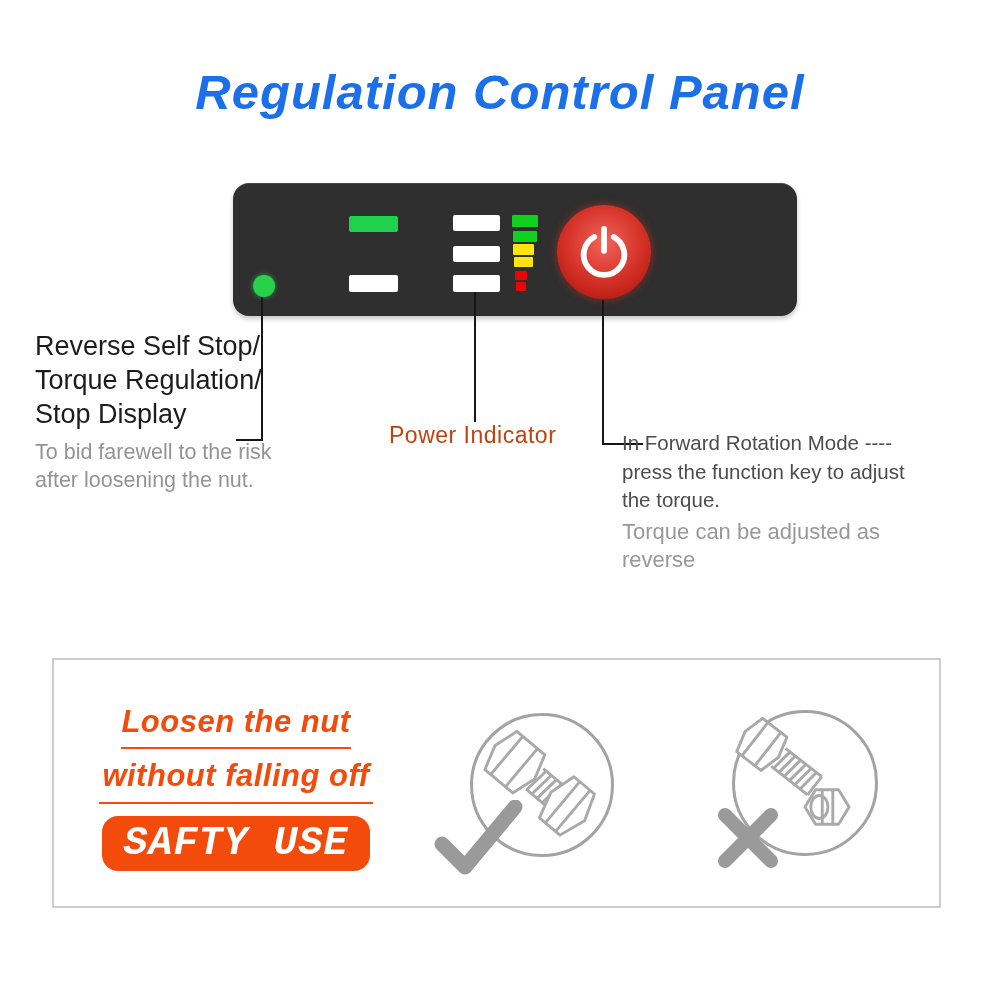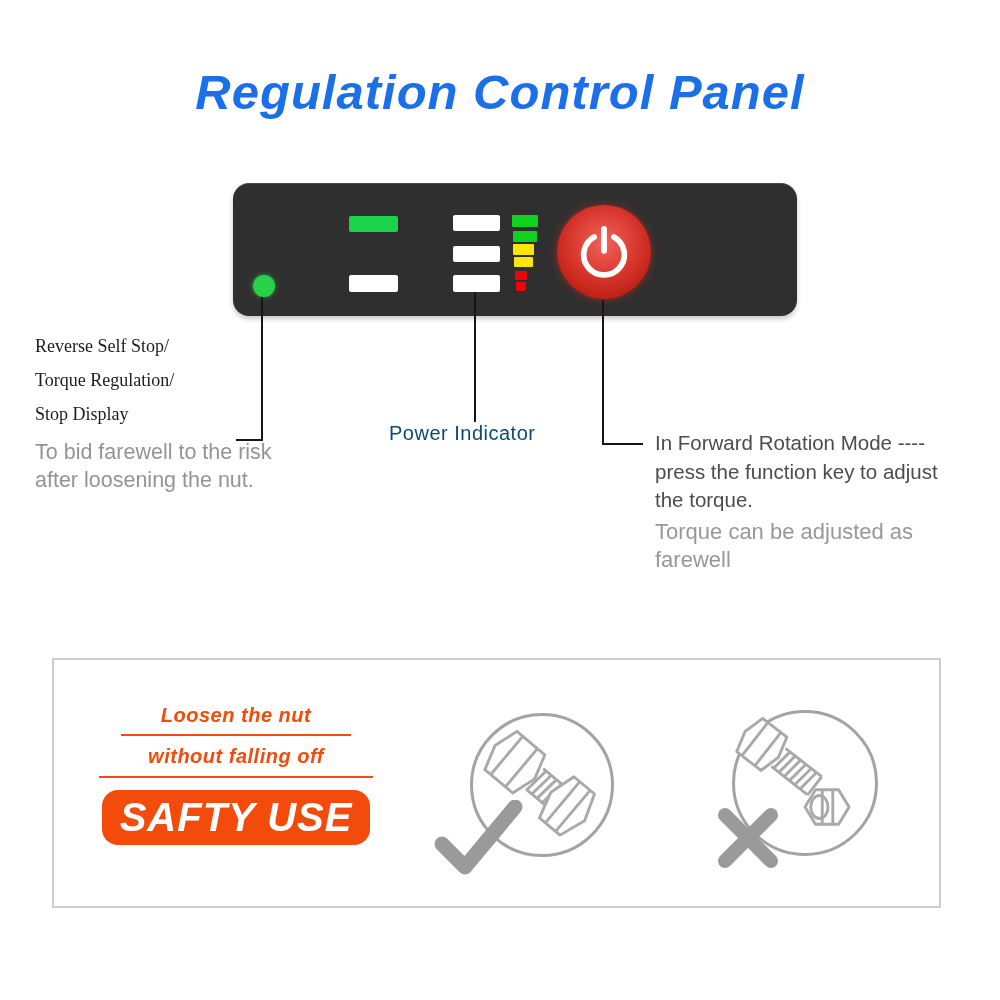--- a/index.html
+++ b/index.html
@@ -43,41 +43,41 @@
   
   .cline{position:absolute;background:var(--line-black,#161616);}
   .l1v{left:261px;top:297px;width:2px;height:144px;}
   .l1h{left:236px;top:439px;width:27px;height:2px;}
   .l2v{left:474px;top:292px;width:2px;height:130px;}
   .l3v{left:602px;top:300px;width:2px;height:145px;}
   .l3h{left:602px;top:443px;width:41px;height:2px;}
 
   
   .ann-left{position:absolute;left:35px;top:329px;width:270px;}
-  .ann-left .hline{font-size:18px;line-height:34px;color:var(--text-heading,#1c1c1c);font-family:Liberation Serif, serif;}
+  .ann-left .hline{font-size:27px;line-height:34px;color:var(--text-heading,#1c1c1c);}
   .ann-left .body{margin-top:9px;font-size:20.5px;line-height:28px;color:var(--text-body,#4c4c4c);}
   .ann-left .redline{font-size:20.5px;line-height:28px;color:var(--text-red,#e83a30);}
   .ann-left .muted{margin-top:7px;font-size:21.5px;line-height:28px;color:var(--text-muted,#949494);}
-  .power-label{position:absolute;left:389px;top:422px;font-size:20px;letter-spacing:.5px;
-               color:#0c4a6e;}
-  .ann-right{position:absolute;left:655px;top:429px;width:305px;}
+  .power-label{position:absolute;left:389px;top:422px;font-size:23px;letter-spacing:.5px;
+               color:#c2410c;}
+  .ann-right{position:absolute;left:622px;top:429px;width:305px;}
   .ann-right .body{font-size:20.5px;line-height:28.5px;color:var(--text-body,#4c4c4c);}
   .ann-right .muted{margin-top:3px;font-size:22px;line-height:28px;color:#989898;}
 
   
   .safe-box{position:absolute;left:52px;top:658px;width:889px;height:250px;background:#fff;
             border:2px solid var(--box-border,#cdcdcd);box-sizing:border-box;}
   .safe-col{position:absolute;left:36px;top:44px;width:292px;text-align:center;}
-  .safe-t{font-size:20px;font-weight:bold;font-style:italic;letter-spacing:.5px;
+  .safe-t{font-size:31px;font-weight:bold;font-style:italic;letter-spacing:.5px;
           color:var(--accent-orange,#f24b0c);white-space:nowrap;}
   .u-line{height:2px;background:var(--accent-orange,#f24b0c);}
   .u1{width:230px;margin:7px auto 9px;}
   .u2{width:274px;margin:8px auto 0;}
   .safe-badge{margin:12px auto 1px;width:268px;height:55px;border-radius:16px;
-              background:var(--accent-orange,#f24b0c);display:flex;align-items:center;justify-content:center;}
+              background:var(--accent-orange,#f24b0c);display:flex;align-items:center;justify-content:center;font-family:Liberation Mono, monospace;}
   .safe-badge span{font-size:40px;font-weight:bold;font-style:italic;color:#fff;letter-spacing:1px;}
 
   .circle{position:absolute;border:3px solid #a3a3a3;border-radius:50%;box-sizing:border-box;background:#fff;}
   .c1{left:416px;top:53px;width:144px;height:144px;}
   .c2{left:678px;top:50px;width:146px;height:146px;}
   .circle svg{width:100%;height:100%;}
   .mark{position:absolute;}
   .mk-check{left:378px;top:140px;}
   .mk-x{left:662px;top:146px;}
 </style>
@@ -130,21 +130,21 @@
   <div class="power-label">Power Indicator</div>
 
   <div class="ann-right">
     <div class="body">
       <div>In Forward Rotation Mode ----</div>
       <div>press the function key to adjust</div>
       <div>the torque.</div>
     </div>
     <div class="muted">
       <div>Torque can be adjusted as</div>
-      <div>farewell</div>
+      <div>reverse</div>
     </div>
   </div>
 
   <div class="safe-box">
     <div class="safe-col">
       <div class="safe-t">Loosen the nut</div>
       <div class="u-line u1"></div>
       <div class="safe-t">without falling off</div>
       <div class="u-line u2"></div>
       <div class="safe-badge">

